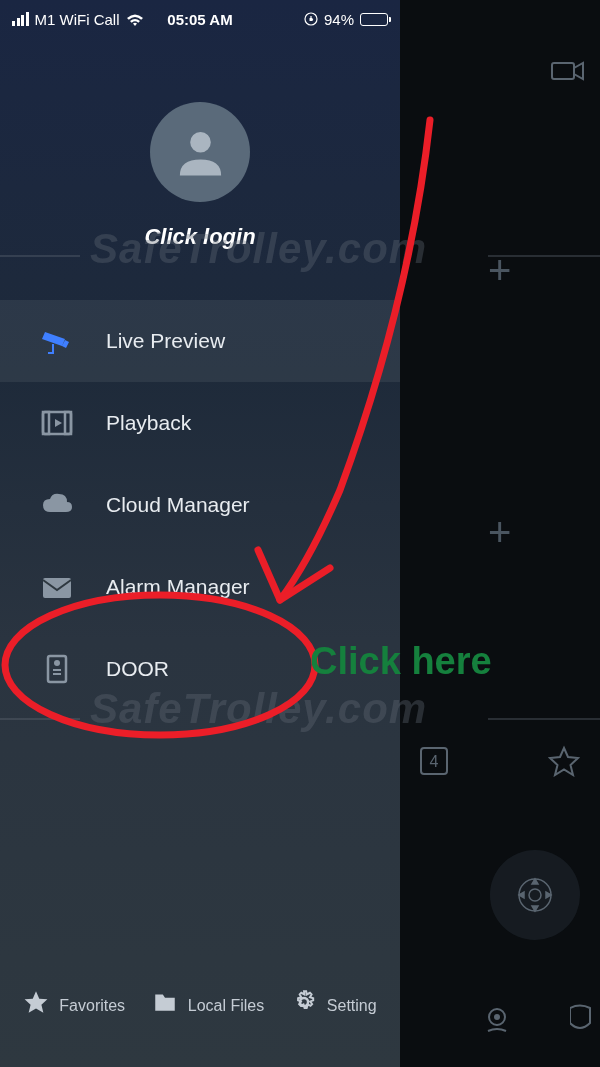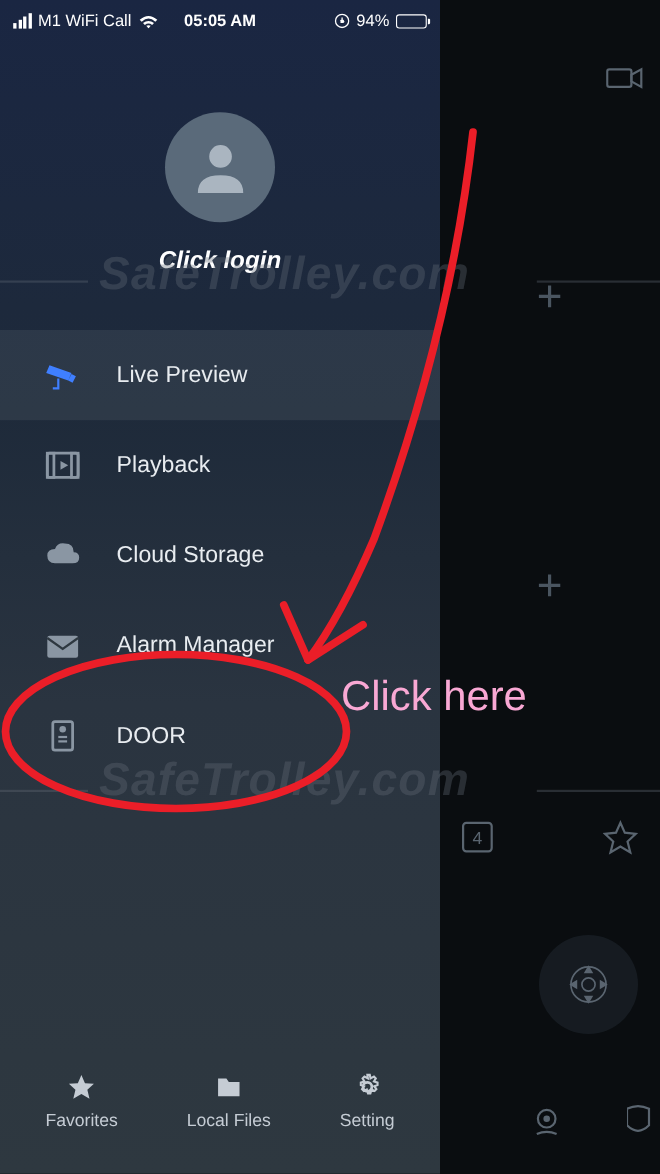--- a/index.html
+++ b/index.html
@@ -64,21 +64,21 @@
     .menu-icon svg { width:100%; height:100%; }
     .icon-blue { fill:#3f7fff; }
     .icon-grey { fill:#8a96a3; }
 
     .bottom-bar {
       position:absolute; bottom:0; left:0; width:100%;
       height:110px; display:flex;
       justify-content:space-around; align-items:center;
       padding:0 10px 20px;
     }
-    .bottom-item { display:flex; flex-direction:column; align-items:center; gap:10px; color:#c5ccd4; font-size:16px; }
+    .bottom-item { display:flex; flex-direction:row; align-items:flex-end; gap:10px; color:#c5ccd4; font-size:16px; }
     .bottom-item svg { width:26px; height:26px; fill:#c5ccd4; }
 
     .back-panel {
       position:absolute; left:400px; top:0; width:200px; height:100%;
       background:#0a0d10; z-index:1;
     }
     .back-icon { position:absolute; color:#5a6570; }
     .back-icon.cam { right:15px; top:60px; }
     .back-icon.plus1 { position:absolute; left:88px; top:248px; color:#4a5560; font-size:40px; font-weight:300; }
     .back-icon.plus2 { position:absolute; left:88px; top:510px; color:#4a5560; font-size:40px; font-weight:300; }
@@ -96,21 +96,21 @@
     }
     .wm1 { top:225px; left:90px; }
     .wm2 { top:685px; left:90px; }
     .wm-line { position:absolute; height:2px; background:rgba(100,110,120,0.35); z-index:15; }
     .wm-line.l1 { top:255px; left:0; width:80px; }
     .wm-line.l2 { top:255px; left:488px; width:112px; }
     .wm-line.l3 { top:718px; left:0; width:80px; }
     .wm-line.l4 { top:718px; left:488px; width:112px; }
 
     .annotation { position:absolute; z-index:20; pointer-events:none; }
-    .anno-text { position:absolute; color:#f9a8d4; font-size:38px; font-weight:400; left:310px; top:612px; z-index:20; }
+    .anno-text { position:absolute; color:#15803d; font-size:38px; font-weight:700; left:310px; top:640px; z-index:20; }
   </style>
 </head>
 <body>
 
 <div class="back-panel">
   <div class="back-icon cam">
     <svg width="34" height="22" viewBox="0 0 34 22">
         <rect x="1" y="3" width="22" height="16" rx="2" fill="none" stroke="#5a6570" stroke-width="2"></rect>
         <path d="M23 8 L32 3 L32 19 L23 14 Z" fill="none" stroke="#5a6570" stroke-width="2"></path>
       </svg>
@@ -199,21 +199,21 @@
       </span>
       <span>Playback</span>
     </div>
 
     <div class="menu-item">
       <span class="menu-icon">
         <svg viewBox="0 0 34 34" class="icon-grey">
             <path d="M10 24 Q3 24 3 17 Q3 11 10 11 Q12 5 19 6 Q27 6 27 14 Q32 14 32 19 Q32 24 26 24 Z"></path>
           </svg>
       </span>
-      <span>Cloud Storage</span>
+      <span>Cloud Manager</span>
     </div>
 
     <div class="menu-item">
       <span class="menu-icon">
         <svg viewBox="0 0 34 34" class="icon-grey">
             <rect x="3" y="8" width="28" height="20" rx="2"></rect>
             <path d="M3 10 L17 20 L31 10" stroke="#2e3840" stroke-width="2" fill="none"></path>
           </svg>
       </span>
       <span>Alarm Manager</span>

